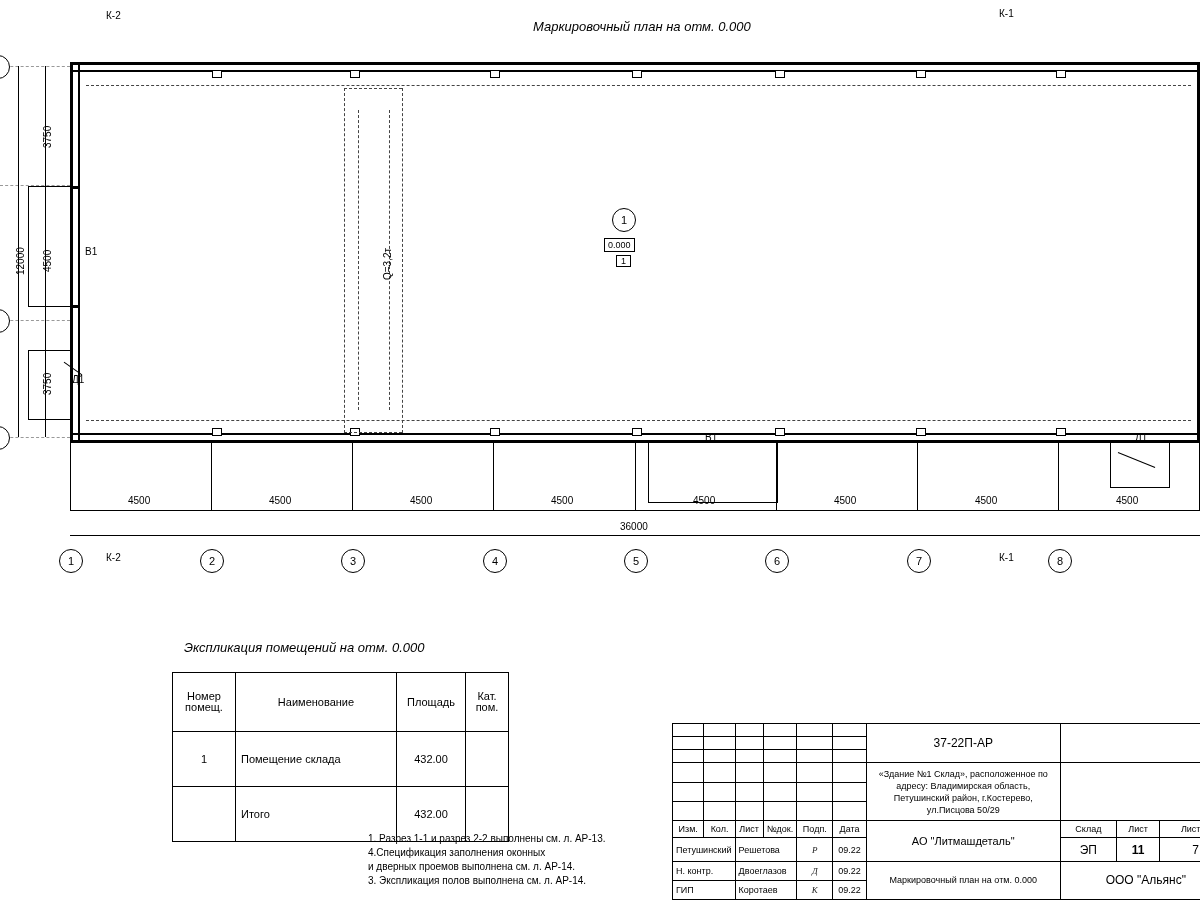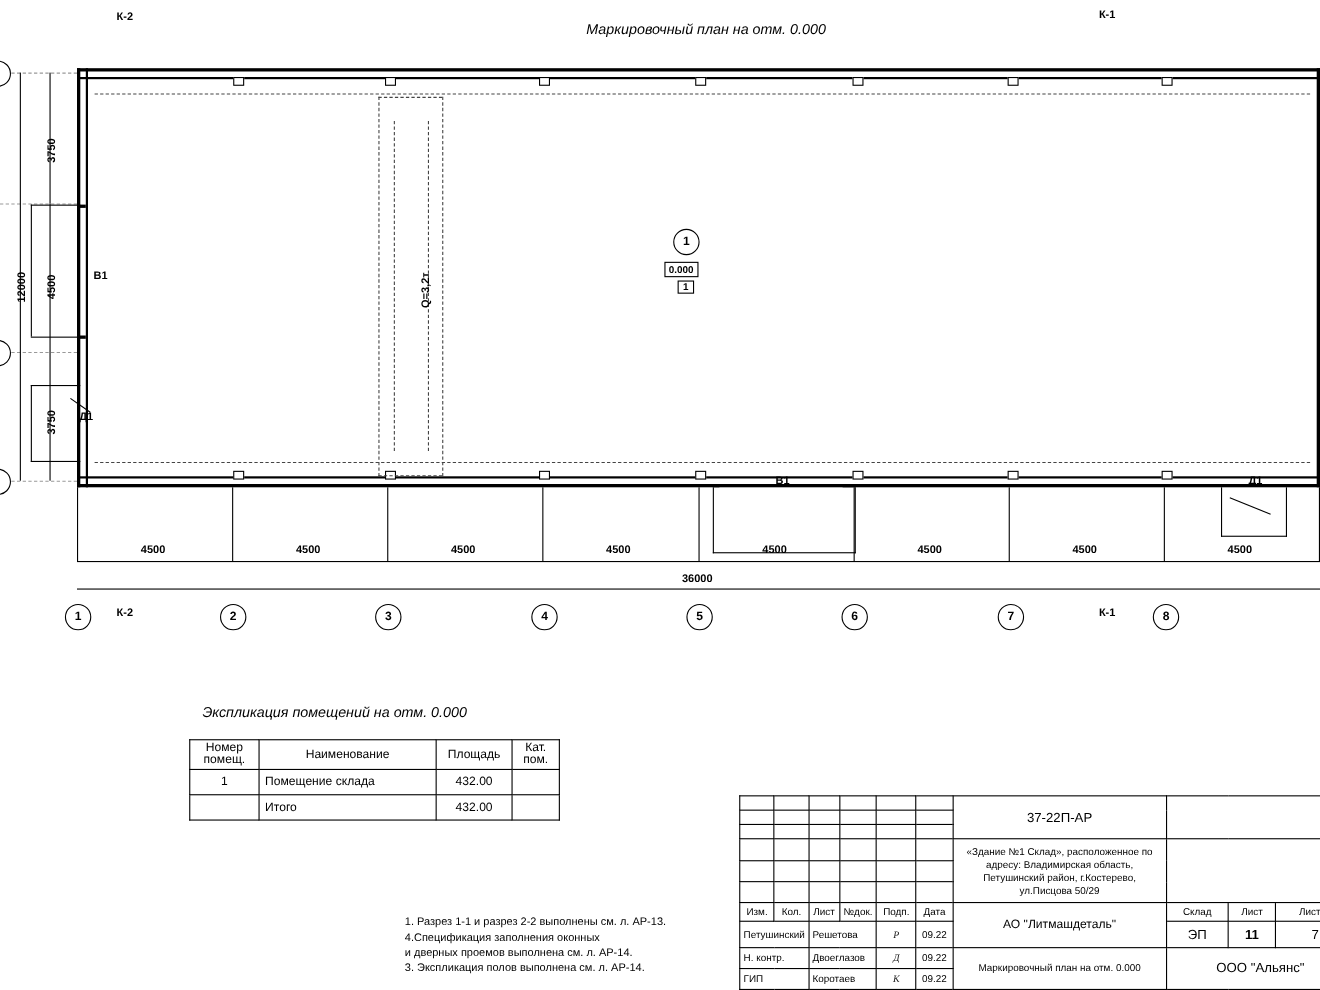--- a/index.html
+++ b/index.html
@@ -4,41 +4,41 @@
 <style>
   html,body{margin:0;padding:0;background:#ffffff;}
   body{width:1200px;height:900px;position:relative;overflow:hidden;
        font-family:"Liberation Sans", sans-serif;color:#000;}
   .abs{position:absolute;}
   .ttl{font-style:italic;font-size:13px;}
   .sm{font-size:10px;}
   .xs{font-size:9px;}
 
   
-  #plan{position:absolute;left:0;top:0;width:1200px;height:600px;font-weight:bold;}
+  #plan{position:absolute;left:0;top:0;width:1200px;height:600px;}
   .wall{position:absolute;background:#000;}
   .thinline{position:absolute;background:#555;}
   .dash-h{position:absolute;border-top:1px dashed #444;}
   .dash-v{position:absolute;border-left:1px dashed #444;}
   .axis-dash{position:absolute;border-top:1px dashed #999;}
 
   .circ{position:absolute;width:22px;height:22px;border:1px solid #000;border-radius:50%;
         font-size:11px;display:flex;align-items:center;justify-content:center;background:#fff;}
   .sqr{position:absolute;border:1px solid #000;background:#fff;font-size:9px;
        display:flex;align-items:center;justify-content:center;padding:1px 3px;}
 
   .dimtxt{position:absolute;font-size:10px;}
   .vtxt{position:absolute;font-size:10px;transform:rotate(-90deg);transform-origin:left top;white-space:nowrap;}
 
   .tick{position:absolute;width:1px;background:#000;}
   .tickh{position:absolute;height:1px;background:#000;}
 
   
   table{border-collapse:collapse;}
-  .exp td,.exp th{border:1px solid #000;font-size:11px;padding:2px 5px;height:18px;margin-top:16px;}
+  .exp td,.exp th{border:1px solid #000;font-size:11px;padding:18px 5px;height:18px;margin-top:16px;}
   .exp th{font-weight:normal;text-align:center;font-size:11px;}
 
   
   .stamp{position:absolute;left:640px;top:723px;width:560px;height:177px;margin-left:32px;}
   .stamp table{border-collapse:collapse;width:100%;height:100%;}
   .stamp td{border:1px solid #000;font-size:9px;padding:0 3px;vertical-align:middle;}
   .c{text-align:center;}
   .notes{position:absolute;left:368px;top:832px;font-size:10px;line-height:14px;}
   .sig{font-family:"Liberation Serif",serif;font-style:italic;font-size:12px;color:#222;}
 </style>

